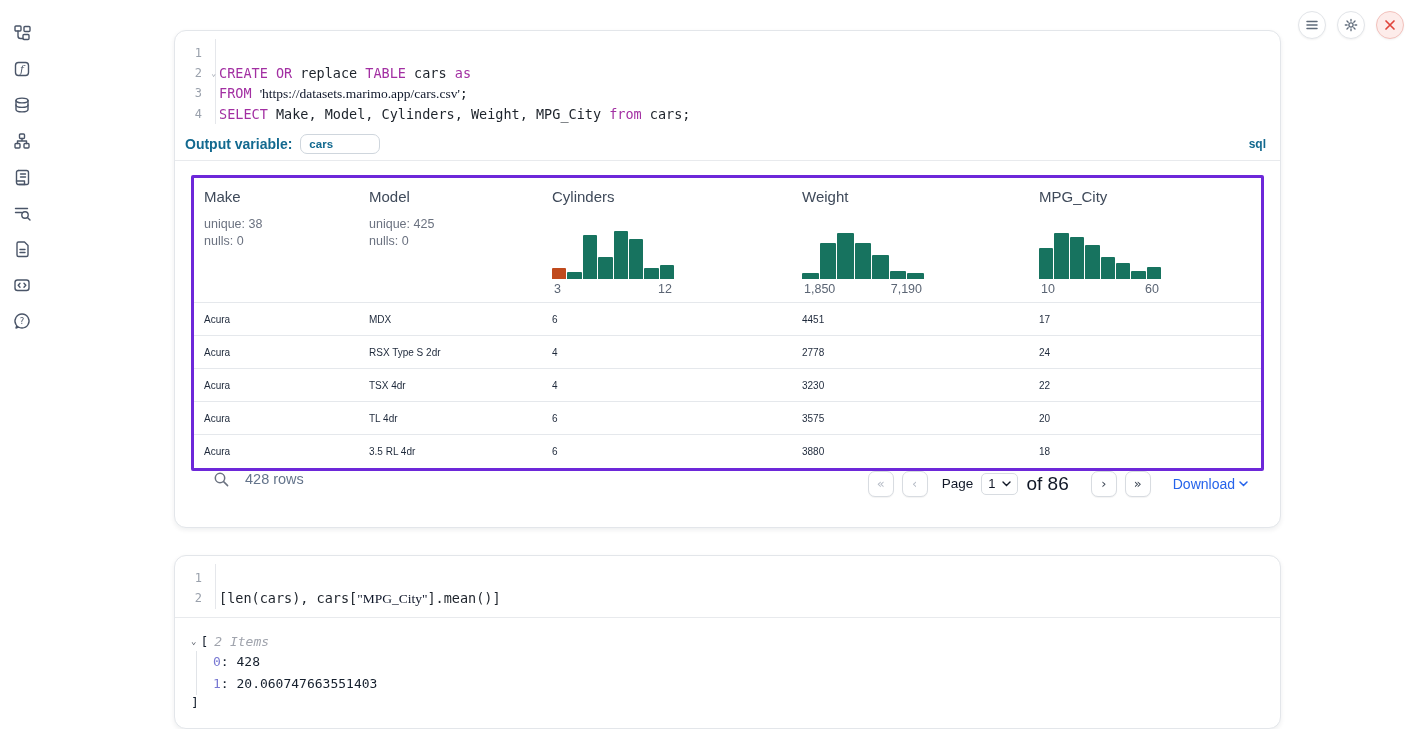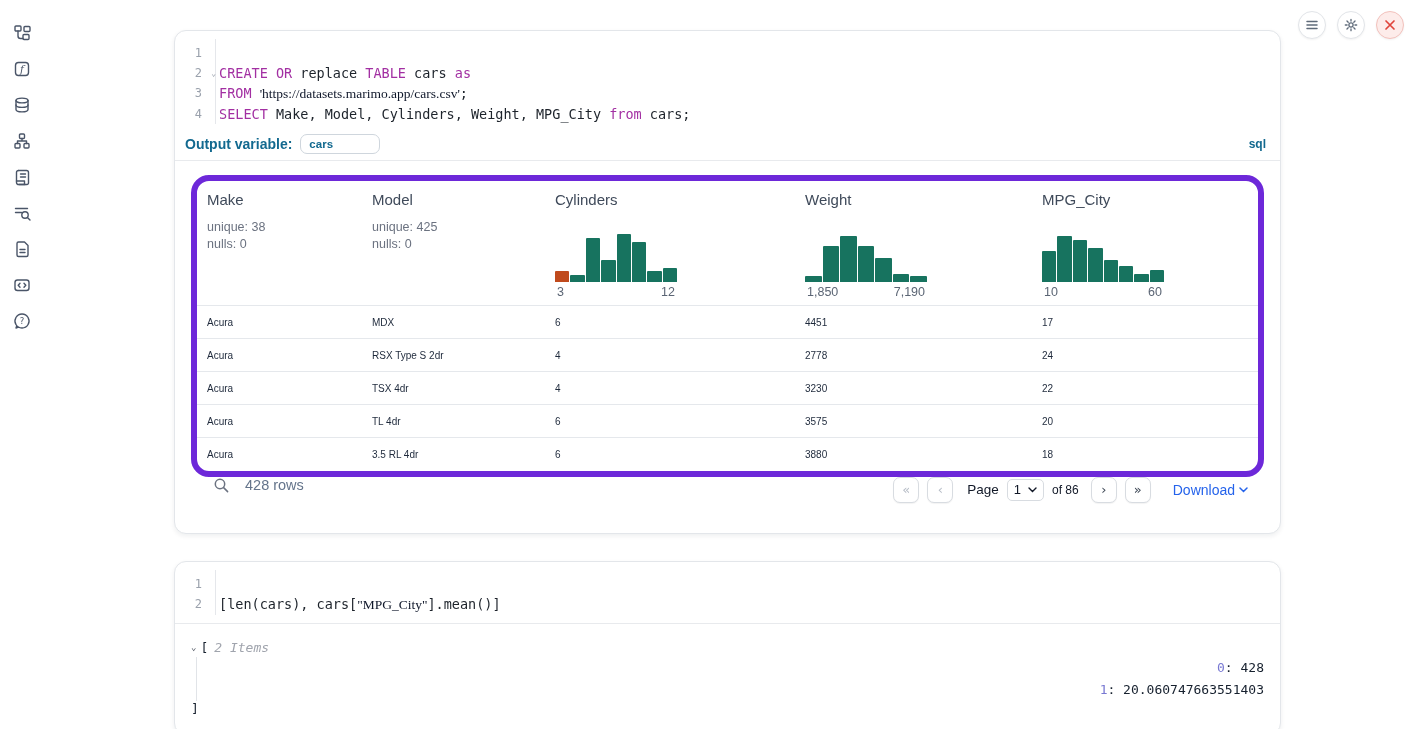--- a/index.html
+++ b/index.html
@@ -42,21 +42,21 @@
 
   
   .cell-meta { display:flex; align-items:center; height:29px; padding:0 14px 4px 10px; border-bottom:1px solid #e8eaed; }
   .meta-label { font-size:14px; font-weight:bold; color:#12698f; }
   .meta-input { margin-left:8px; width:80px; height:20px; border:1px solid #cfd6dd; border-radius:7px;
     font-family:"Liberation Sans", sans-serif; font-size:11.5px; font-weight:bold; color:#12698f; padding:0 8px; outline:none; }
   .lang-badge { margin-left:auto; font-size:12px; font-weight:bold; color:#12698f; }
 
   
   .output-area { padding:14px 16px 0 16px; }
-  .table-box { border:6px solid #6d28d9; border-radius:18px; overflow:hidden; }
+  .table-box { border:3px solid #6d28d9; border-radius:2px; overflow:hidden; }
   table { border-collapse:collapse; width:100%; table-layout:fixed; }
   th { text-align:left; vertical-align:top; padding:10px 8px 6px 10px; font-weight:400; height:124px; cursor:pointer; }
   .th-flex { display:flex; flex-direction:column; height:108px; }
   .col-name { font-size:15px; color:#3f4a5a; }
   .col-stats { margin-top:11px; font-size:12.5px; color:#6b7280; line-height:1.35; }
   .hist-wrap { margin-top:auto; width:122px; }
   .hist-bars { display:flex; align-items:flex-end; gap:1px; height:48px; }
   .hist-bar { flex:1; border-radius:1px 1px 0 0; }
   .hist-labels { display:flex; justify-content:space-between; padding:0 2px; margin-top:3px;
     font-size:12.5px; color:#5b6574; }
@@ -69,33 +69,33 @@
   .row-count { margin-left:15px; font-size:14.5px; color:#64748b; }
   .pager { margin-left:auto; display:flex; align-items:center; gap:8px; }
   .pg-btn { width:26px; height:26px; border:1px solid #d8dce1; border-radius:7px; background:#fff;
     box-shadow:0 1px 1px rgba(0,0,0,.05); display:flex; align-items:center; justify-content:center;
     font-size:13px; color:#3c4654; cursor:pointer; font-family:"DejaVu Sans", sans-serif; }
   .pg-btn.disabled { color:#b6bcc6; cursor:default; }
   .pg-label { font-size:13.5px; color:#111827; margin-left:6px; }
   .pg-select { display:flex; align-items:center; gap:7px; border:1px solid #d8dce1; border-radius:5px;
     height:22px; padding:0 6px; font-size:13px; color:#111827; cursor:pointer; }
   .pg-select svg { stroke:#111827; fill:none; stroke-width:1.4; stroke-linecap:round; }
-  .pg-of { font-size:12px; color:#111827; margin-right:4px; }
+  .pg-of { font-size:19px; color:#111827; margin-right:14px; }
   .download-link { margin-left:14px; display:flex; align-items:center; gap:4px;
     font-size:14px; color:#2563eb; cursor:pointer; }
   .download-link svg { stroke:#2563eb; fill:none; stroke-width:1.5; stroke-linecap:round; }
   .footer-pad { height:12px; }
 
   
   .py-divider { border-top:1px solid #e8eaed; }
   .tree { padding:16px 16px 18px 16px; font-family:"DejaVu Sans Mono", monospace; font-size:13px; color:#16202e; }
   .tree-head { display:flex; align-items:center; }
   .tree-chevron { font-size:9px; color:#454c58; margin-right:4px; cursor:pointer; }
   .tree-items-label { color:#a0a4ad; font-style:italic; margin-left:6px; }
-  .tree-children { margin-left:5px; border-left:1px solid #e1e4e8; padding-left:16px; margin-top:2px;text-align:right; }
+  .tree-children { margin-left:5px; border-left:1px solid #e1e4e8; padding-left:16px; margin-top:2px; }
   .tree-entry { line-height:22px; }
   .tree-idx { color:#7878d2; }
 </style>
 </head>
 <body>
 
 <aside class="sidebar">
   <span class="side-icon">
     <svg width="18" height="18" viewBox="0 0 18 18">
         <rect x="2" y="2" width="6" height="5" rx="1"></rect>

